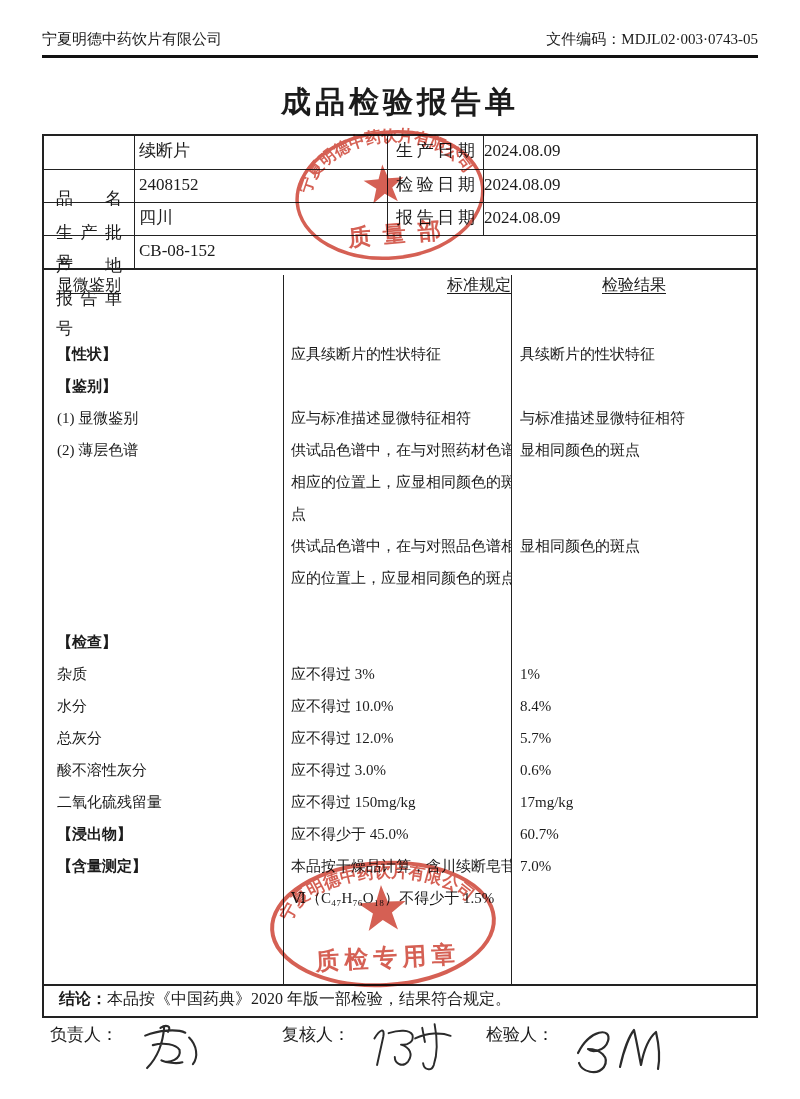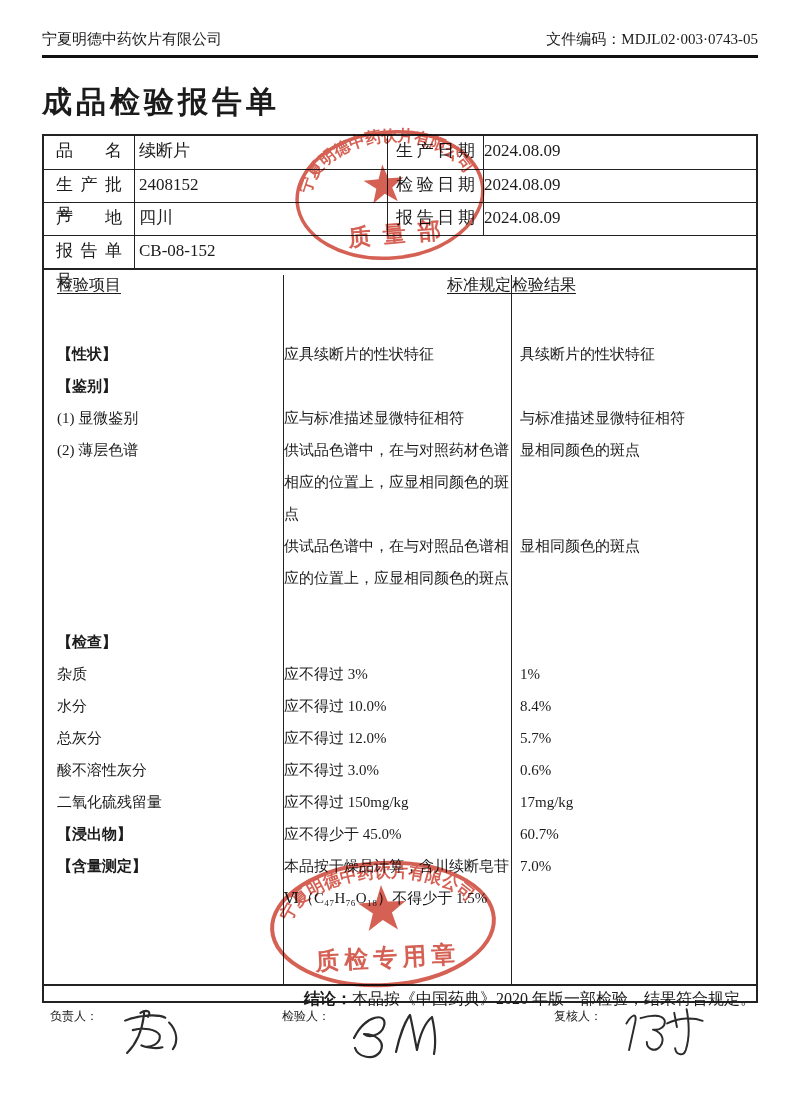--- a/index.html
+++ b/index.html
@@ -2,43 +2,43 @@
 <html><head>
 <meta charset="utf-8">
 <style>
   :root{ --red:#cf4a3c; --ink:#1b1b1b; --line:#222; }
   *{box-sizing:border-box;margin:0;padding:0;}
   html,body{width:800px;height:1099px;}
   body{background:#fff;color:var(--ink);font-family:"Liberation Serif","DejaVu Serif",serif;position:relative;overflow:hidden;}
   .page{position:absolute;inset:0;padding:0 42px;}
   .tophdr{display:flex;justify-content:space-between;align-items:flex-end;padding-top:30px;font-size:15px;}
   .rule{border-bottom:3px solid #111;margin-top:6px;}
-  .title{font-size:30px;font-weight:bold;letter-spacing:4px;margin-top:26px;line-height:36px;}
+  .title{text-align:center;font-size:30px;font-weight:bold;letter-spacing:4px;margin-top:26px;line-height:36px;}
   .info{margin-top:14px;border:2px solid var(--line);}
   .irow{display:flex;height:33px;line-height:30px;font-size:17px;}
   .irow + .irow{border-top:1.5px solid var(--line);}
-  .il{flex:0 0 90px;padding:0 12px;text-align:justify;text-align-last:justify;}
+  .il{flex:0 0 90px;padding:0 12px;text-align:justify;text-align-last:justify;margin-top:48px;}
   .iv{flex:0 0 253px;border-left:1.5px solid var(--line);padding-left:4px;}
   .il2{flex:0 0 96px;border-left:1.5px solid var(--line);padding:0 8px;text-align:justify;text-align-last:justify;}
   .iv2{flex:1;border-left:1.5px solid var(--line);}
   .main{border:2px solid var(--line);border-top:none;}
   .mhead{display:flex;height:36px;font-size:16px;padding-top:5px;}
   .hc1{flex:0 0 239px;padding-left:13px;}
   .hc2{flex:0 0 229px;border-left:1.5px solid var(--line);border-right:1.5px solid var(--line);text-align:right;}
-  .hc3{flex:1;}
+  .hc3{flex:1;text-align:center;}
   .u{text-decoration:underline;text-underline-offset:3px;}
   .trow{display:flex;height:32px;line-height:32px;font-size:15px;white-space:nowrap;}
   .c1{flex:0 0 239px;padding-left:13px;overflow:hidden;}
-  .c2{flex:0 0 229px;border-left:1.5px solid var(--line);border-right:1.5px solid var(--line);overflow:hidden;}
+  .c2{flex:0 0 229px;border-left:1.5px solid var(--line);border-right:1.5px solid var(--line);padding-left:7px;overflow:hidden;}
   .c3{flex:1;padding-left:8px;overflow:hidden;}
   .fill{height:38px;}
   .bi{font-weight:bold;}
-  .concl{border:2px solid var(--line);border-top:none;height:17px;line-height:26px;font-size:16px;padding-left:15px;text-align:right;}
+  .concl{border:2px solid var(--line);border-top:none;height:32px;line-height:26px;font-size:16px;padding-left:15px;}
   .cl{font-weight:bold;}
-  .sigs{display:flex;margin-top:5px;font-size:12px;}
+  .sigs{display:flex;margin-top:5px;font-size:17px;}
   .sg{display:flex;align-items:flex-start;}
   .sg1{flex:0 0 240px;padding-left:8px;}
   .sg2{flex:0 0 204px;}
   .sg3{flex:1;}
   .sg svg{margin:-4px 0 0 10px;}
   .hand{stroke:#2b2b2b;stroke-width:2.2;fill:none;stroke-linecap:round;stroke-linejoin:round;}
   .stamp{position:absolute;mix-blend-mode:multiply;opacity:.88;pointer-events:none;}
   .s1{left:293px;top:128px;transform:rotate(-5deg);}
   .s2{left:266px;top:858px;transform:rotate(-3deg);}
   .stamp text{fill:var(--red);font-weight:bold;font-family:"Liberation Serif","DejaVu Serif",serif;}
@@ -80,21 +80,21 @@
       <div class="iv2">2024.08.09</div>
     </div>
     <div class="irow">
       <div class="il">报告单号</div>
       <div class="iv" style="flex:1">CB-08-152</div>
     </div>
   </div>
 
   <div class="main">
     <div class="mhead">
-      <div class="hc1"><span class="u">检验项目</span></div>
+      <div class="hc1"><span class="u">显微鉴别</span></div>
       <div class="hc2"><span class="u">标准规定</span></div>
       <div class="hc3"><span class="u">检验结果</span></div>
     </div>
     <div class="trow">
         <div class="c1"></div>
         <div class="c2"></div>
         <div class="c3"></div>
       </div>
     <div class="trow">
         <div class="c1 bi">【性状】</div>
@@ -202,30 +202,30 @@
     <span class="cl">结论：</span><span>本品按《中国药典》2020 年版一部检验，结果符合规定。</span>
   </div>
 
   <div class="sigs">
     <div class="sg sg1">
       <span>负责人：</span>
       <svg width="105" height="58" viewBox="0 0 110 58">
         <path class="hand" d="M34,8 C40,4 46,6 42,12 M18,16 C32,10 52,9 60,13 M38,6 C37,20 32,38 20,50 M26,26 C38,23 50,25 54,31 C56,40 44,46 35,42 C40,44 50,46 57,44 M64,18 C72,26 74,38 68,46"></path>
       </svg>
     </div>
+    <div class="sg sg2">
+      <span>复核人：</span>
+      <svg width="105" height="62" viewBox="0 0 110 70">
+        <path class="hand" d="M12,22 C18,12 24,9 22,20 L15,52 M28,16 C40,12 52,12 55,18 C57,26 49,30 42,29 C52,32 56,40 50,48 C44,55 35,51 35,43 M66,10 L69,26 M58,22 C72,15 88,15 98,19 M80,6 C83,22 83,40 79,52 C76,60 68,57 67,50"></path>
+      </svg>
+    </div>
     <div class="sg sg3">
       <span>检验人：</span>
       <svg width="100" height="60" viewBox="0 0 100 60">
         <path class="hand" d="M14,34 C26,10 48,8 44,22 C41,32 28,34 24,30 C36,30 46,38 40,48 C33,57 18,53 15,44 M56,48 C60,30 66,16 70,11 C73,24 75,36 77,46 C80,30 86,18 92,13 C95,26 96,40 94,50"></path>
-      </svg>
-    </div>
-    <div class="sg sg2">
-      <span>复核人：</span>
-      <svg width="105" height="62" viewBox="0 0 110 70">
-        <path class="hand" d="M12,22 C18,12 24,9 22,20 L15,52 M28,16 C40,12 52,12 55,18 C57,26 49,30 42,29 C52,32 56,40 50,48 C44,55 35,51 35,43 M66,10 L69,26 M58,22 C72,15 88,15 98,19 M80,6 C83,22 83,40 79,52 C76,60 68,57 67,50"></path>
       </svg>
     </div>
   </div>
 </div>
 
 <svg class="stamp s1" width="194" height="136" viewBox="0 0 194 136">
   <defs>
       <path id="arc1" d="M17.8,59.5 A80,54 0 0 1 176.2,59.5" fill="none"></path>
     </defs>
   <ellipse cx="97" cy="67" rx="93" ry="63" fill="none" stroke="#cf4a3c" stroke-width="3.5"></ellipse>

